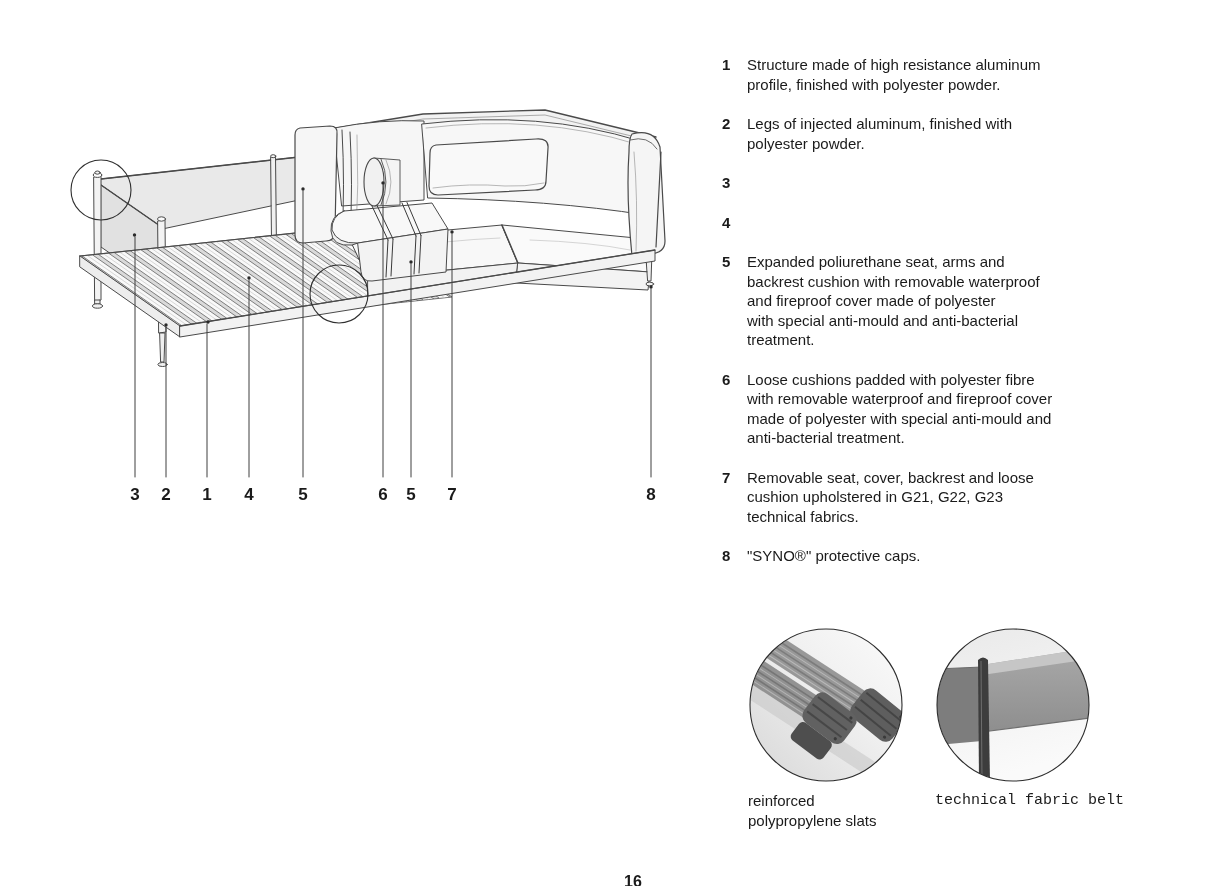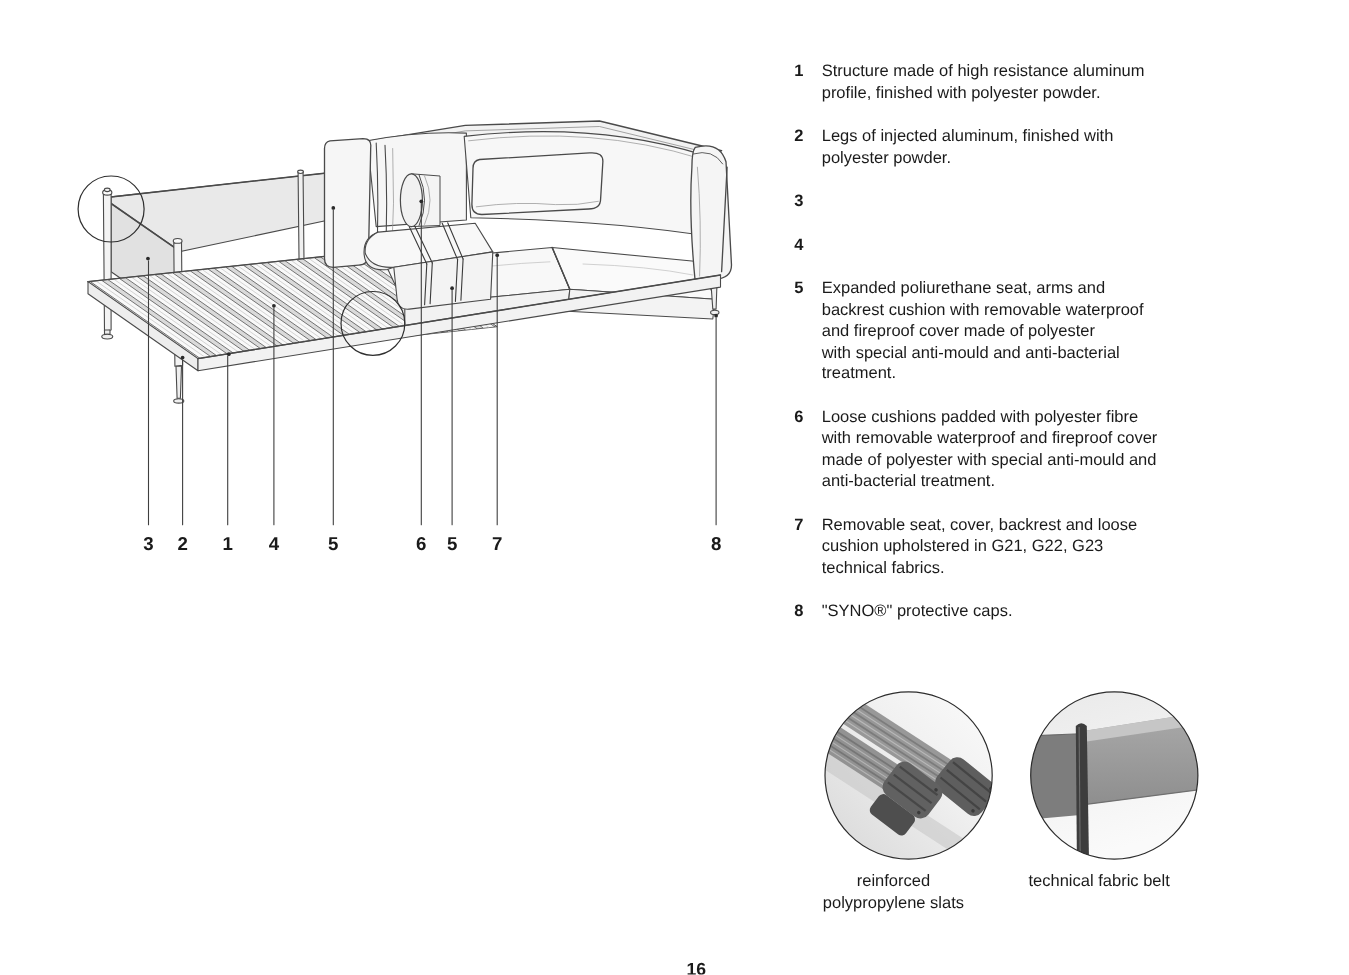--- a/index.html
+++ b/index.html
@@ -15,24 +15,24 @@
     list-style:none;margin:0;padding:0;display:flex;flex-direction:column;gap:20px;
   }
   .spec-item{display:flex;font-size:15px;line-height:19.5px;}
   .spec-num{width:25px;flex:0 0 25px;font-weight:700;}
   .spec-text{white-space:pre-line;}
 
   .photo{position:absolute;width:154px;height:154px;}
   .photo-slats{left:749px;top:628px;}
   .photo-belt{left:936px;top:628px;}
   .caption{
-    position:absolute;top:791px;font-size:15px;line-height:20px;white-space:pre-line;text-align:center;
+    position:absolute;top:791px;font-size:15px;line-height:20px;white-space:pre-line;
   }
   .caption-slats{left:748px;}
-  .caption-belt{left:935px;}
+  .caption-belt{left:935px;font-family:Liberation Mono, monospace;}
 
   .page-number{
     position:absolute;left:593px;top:873px;width:80px;text-align:center;
     font-size:16px;font-weight:700;
   }
 </style>
 </head>
 <body>
 
 <svg class="illustration" viewBox="0 0 710 510">

